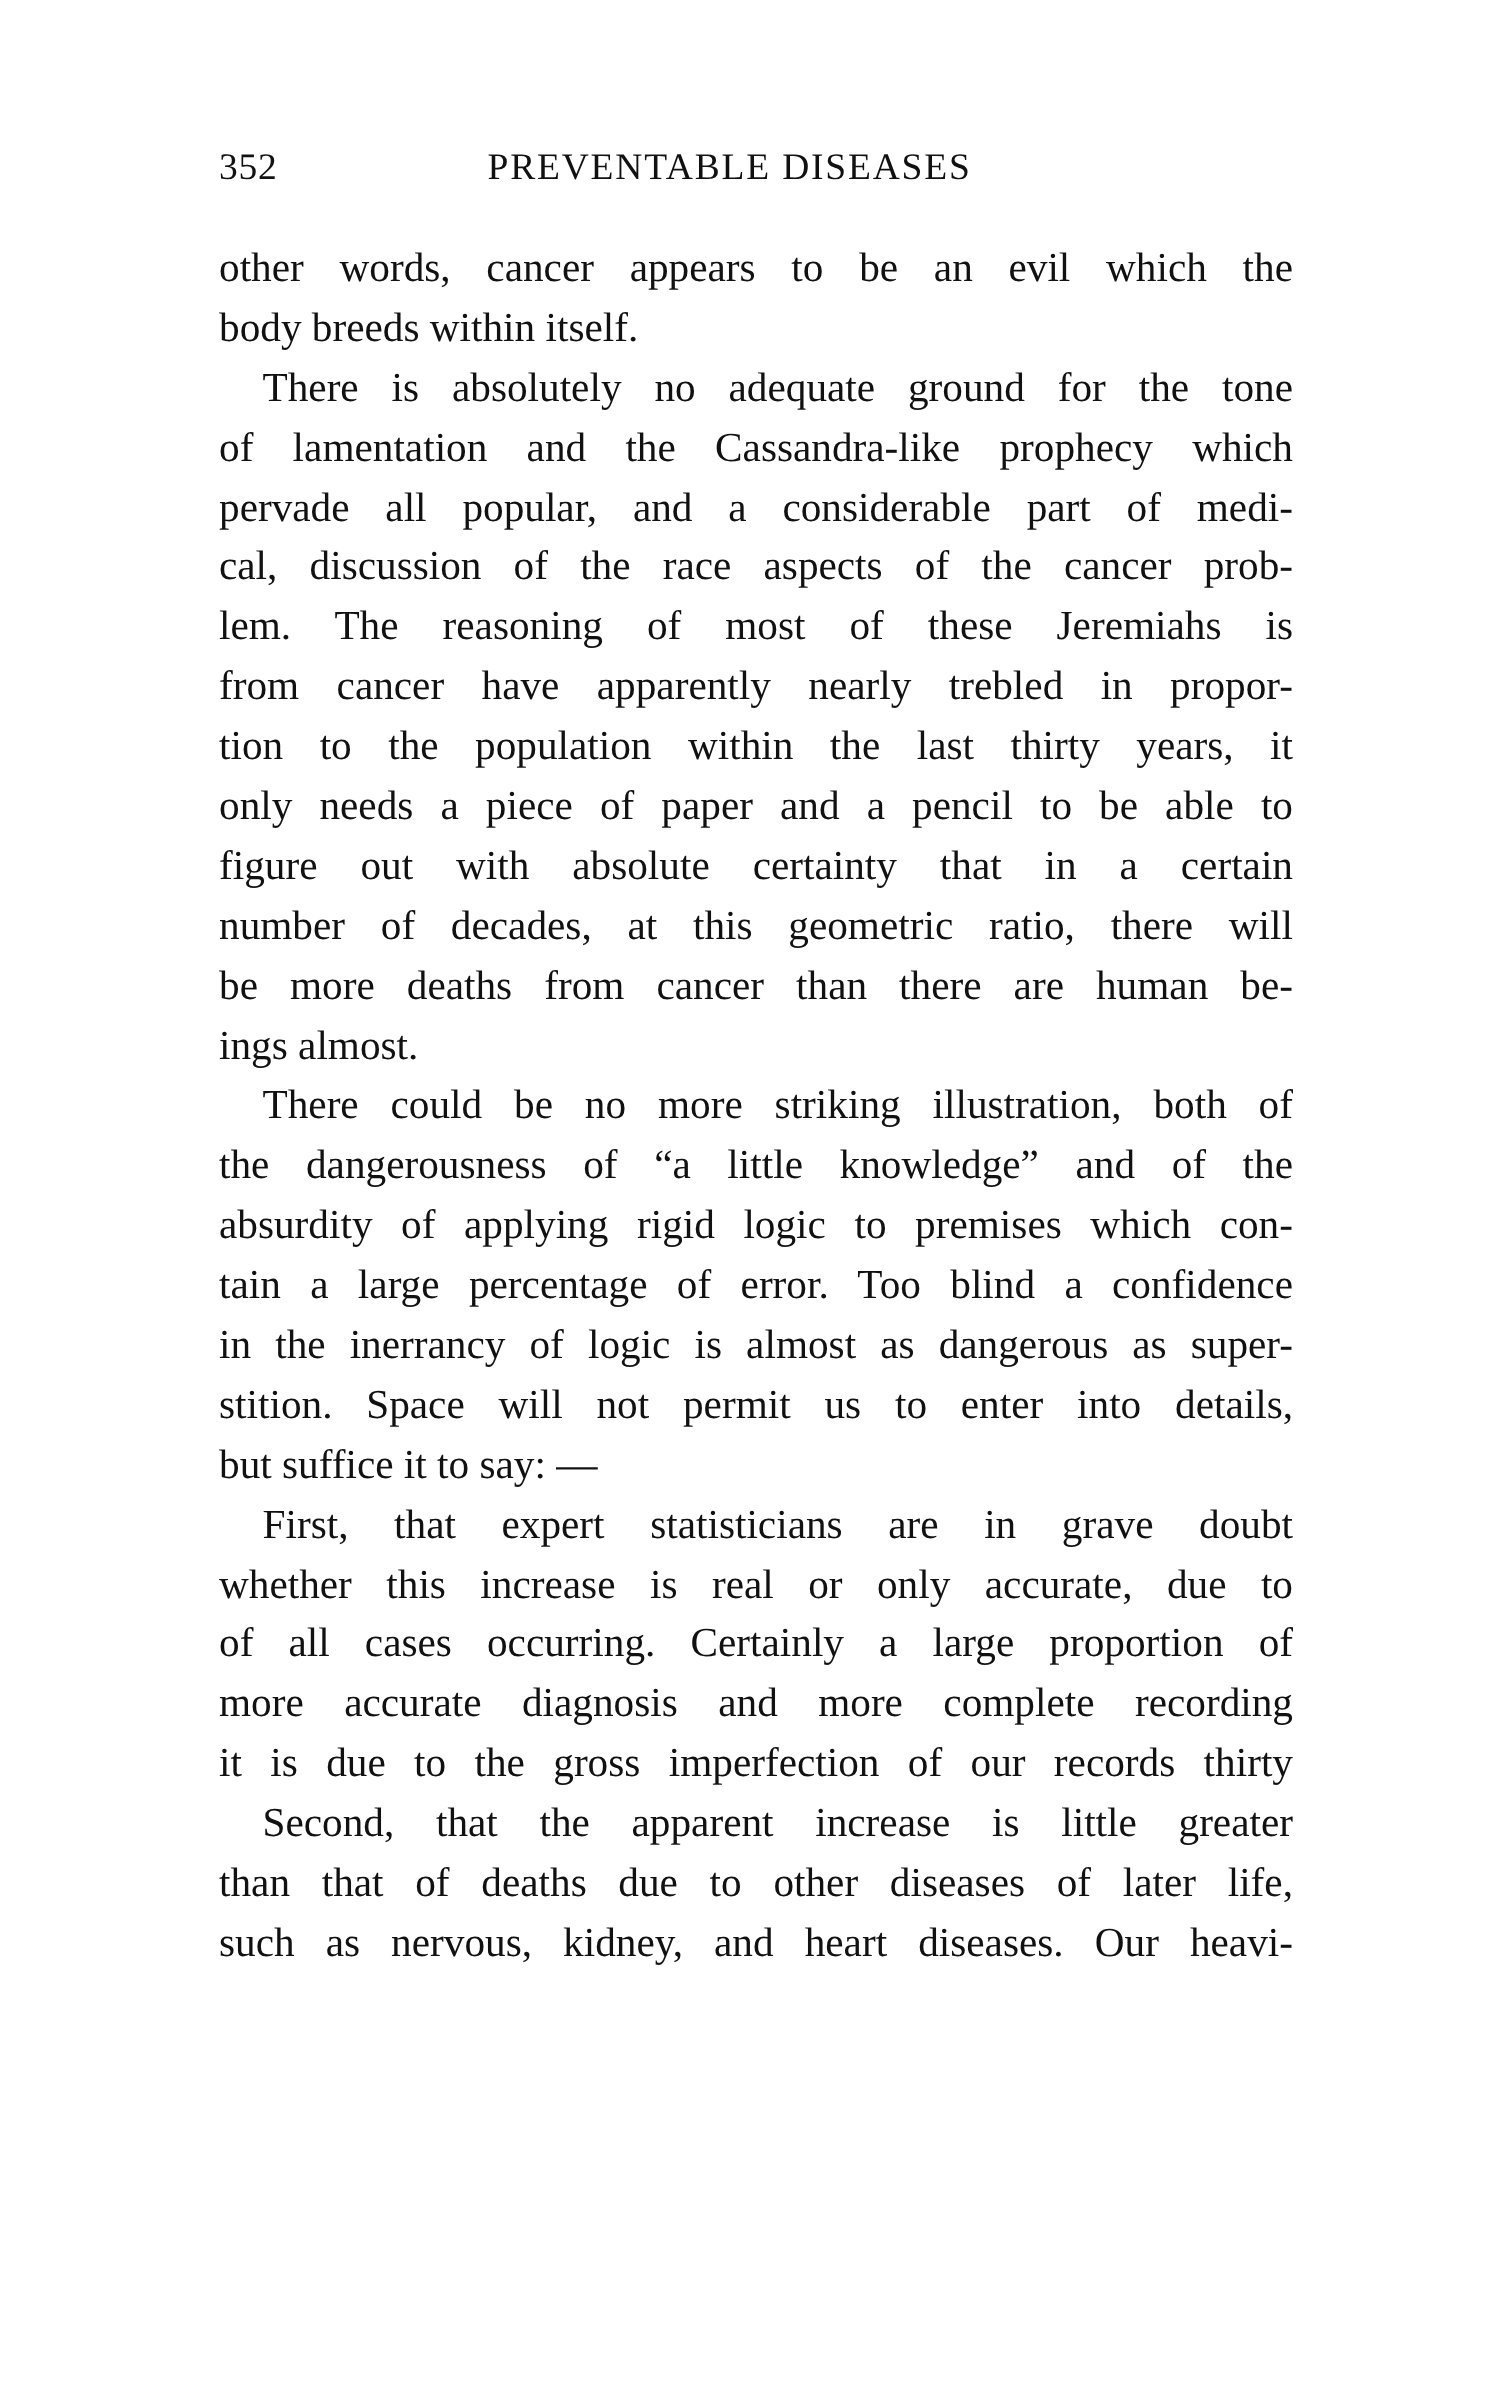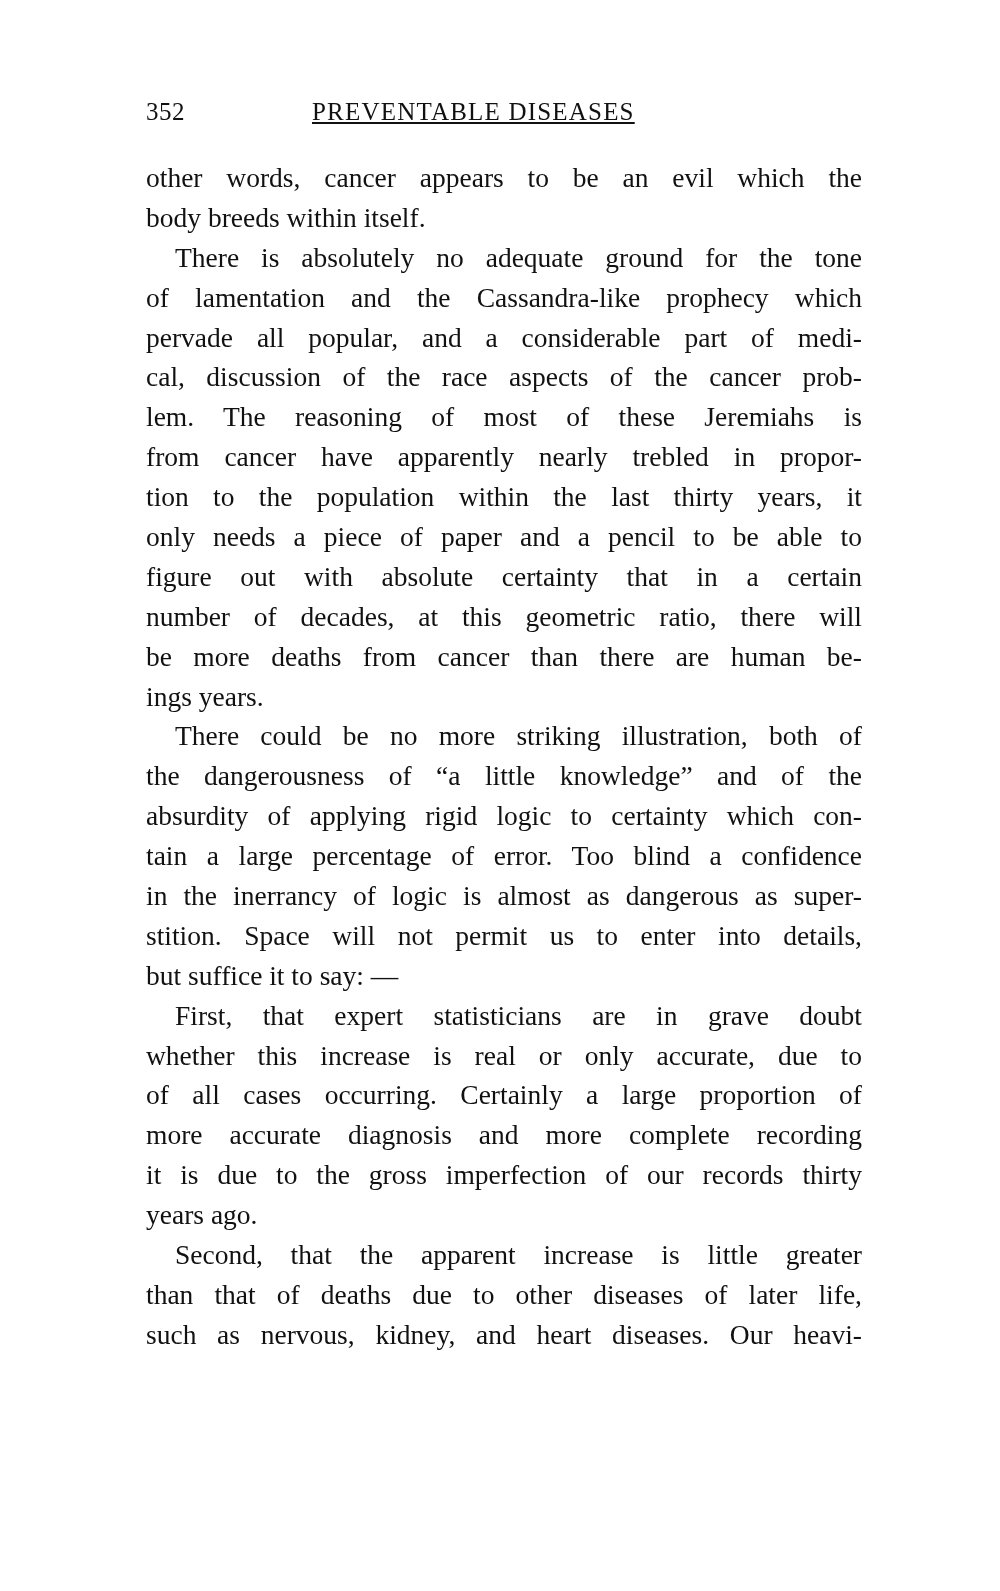--- a/index.html
+++ b/index.html
@@ -30,25 +30,24 @@
     }
     .page-number {
       position: absolute;
       left: 0;
       top: 0;
       font-size: 25px;
       letter-spacing: 0.5px;
     }
     .running-title {
       position: absolute;
-      left: 166px;
+      left: 179px;
       top: 0;
       font-size: 25px;
       letter-spacing: 1.2px;
-      text-decoration: underline;
     }
     .body-text {
       position: absolute;
       top: 158px;
       left: 146px;
       width: 716px;
     }
     .line {
       height: 39.9px;
       line-height: 39.9px;
@@ -87,40 +86,39 @@
       <div class="line">of lamentation and the Cassandra-like prophecy which</div>
       <div class="line">pervade all popular, and a considerable part of medi-</div>
       <div class="line">cal, discussion of the race aspects of the cancer prob-</div>
       <div class="line">lem.  The reasoning of most of these Jeremiahs is</div>
       <div class="line">from cancer have apparently nearly trebled in propor-</div>
       <div class="line">tion to the population within the last thirty years, it</div>
       <div class="line">only needs a piece of paper and a pencil to be able to</div>
       <div class="line">figure out with absolute certainty that in a certain</div>
       <div class="line">number of decades, at this geometric ratio, there will</div>
       <div class="line">be more deaths from cancer than there are human be-</div>
-      <div class="line last">ings years.</div>
+      <div class="line last">ings almost.</div>
     </div>
 
     <div>
       <div class="line indent">There could be no more striking illustration, both of</div>
       <div class="line">the dangerousness of “a little knowledge” and of the</div>
-      <div class="line">absurdity of applying rigid logic to certainty which con-</div>
+      <div class="line">absurdity of applying rigid logic to premises which con-</div>
       <div class="line">tain a large percentage of error.  Too blind a confidence</div>
       <div class="line">in the inerrancy of logic is almost as dangerous as super-</div>
       <div class="line">stition.  Space will not permit us to enter into details,</div>
       <div class="line last">but suffice it to say: —</div>
     </div>
 
     <div>
       <div class="line indent">First, that expert statisticians are in grave doubt</div>
       <div class="line">whether this increase is real or only accurate, due to</div>
       <div class="line">of all cases occurring.  Certainly a large proportion of</div>
       <div class="line">more accurate diagnosis and more complete recording</div>
       <div class="line">it is due to the gross imperfection of our records thirty</div>
-      <div class="line last">years ago.</div>
     </div>
 
     <div>
       <div class="line indent">Second, that the apparent increase is little greater</div>
       <div class="line">than that of deaths due to other diseases of later life,</div>
       <div class="line">such as nervous, kidney, and heart diseases.  Our heavi-</div>
     </div>
   </div>
 </div>
 

